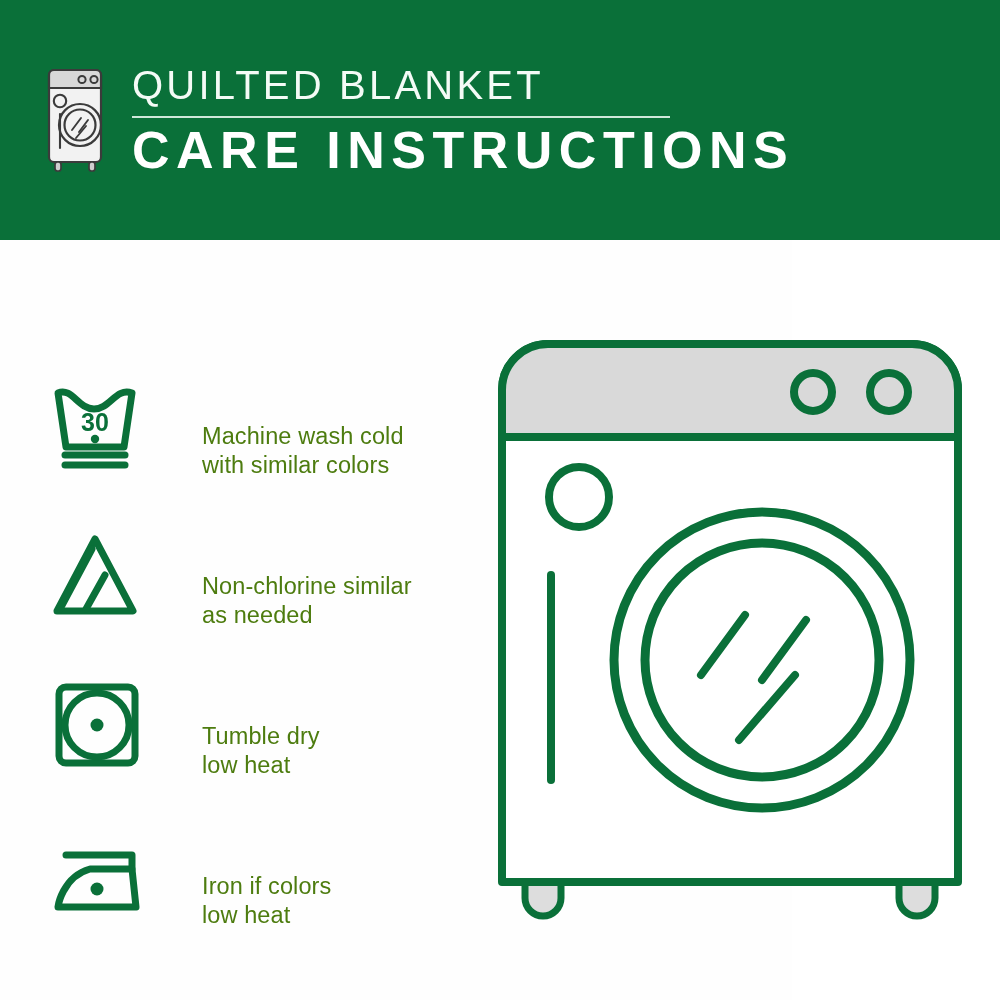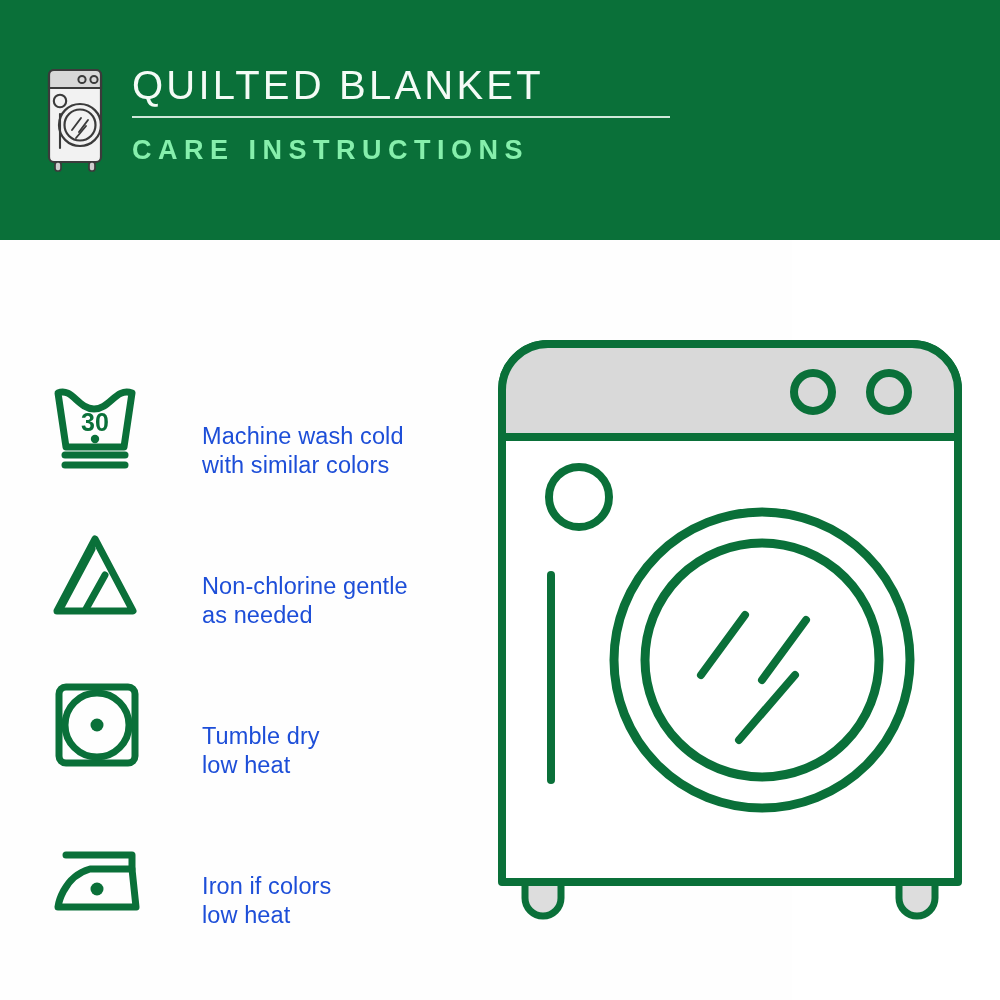--- a/index.html
+++ b/index.html
@@ -55,22 +55,22 @@
     font-weight: 400;
     white-space: nowrap;
   }
   .title-rule {
     height: 2px;
     background: #cfe8da;
     margin: 8px 0 9px 0;
     width: 538px;
   }
   .title-sub {
-    color: #86efac;
-    font-size: 27px;
+    color: #ffffff;
+    font-size: 52px;
     letter-spacing: 6.5px;
     line-height: 46px;
     font-weight: 700;
     white-space: nowrap;
   }
 
   
   .care-list {
     position: absolute;
     left: 48px;
@@ -86,21 +86,21 @@
     width: 118px;
     height: 110px;
     flex: 0 0 auto;
     display: flex;
     align-items: center;
     justify-content: flex-start;
   }
   .care-text {
     margin-left: 36px;
     margin-top: 24px;
-    color: #1d4ed8;
+    color: #4d7c0f;
     font-size: 23.5px;
     line-height: 29px;
     font-weight: 400;
     letter-spacing: 0.1px;
   }
   .care-text div { white-space: nowrap; }
 
   
   .machine {
     position: absolute;
@@ -177,21 +177,21 @@
       <div class="care-symbol">
         <svg viewBox="0 0 110 100" width="110" height="100" xmlns="http://www.w3.org/2000/svg">
           <g fill="none" stroke="#0a7039" stroke-width="7" stroke-linecap="round" stroke-linejoin="round">
             <path d="M47 14 L 85 86 L 9 86 Z"></path>
             <line x1="44" y1="24" x2="12" y2="84"></line>
             <line x1="57" y1="50" x2="38" y2="84"></line>
           </g>
         </svg>
       </div>
       <div class="care-text">
-        <div>Non-chlorine gentle</div>
+        <div>Non-chlorine similar</div>
         <div>as needed</div>
       </div>
     </div>
 
     <div class="care-row">
       <div class="care-symbol">
         <svg viewBox="0 0 110 100" width="110" height="100" xmlns="http://www.w3.org/2000/svg">
           <g fill="none" stroke="#0a7039" stroke-width="7" stroke-linecap="round" stroke-linejoin="round">
             <rect x="11" y="12" width="76" height="76" rx="7"></rect>
             <circle cx="49" cy="50" r="32"></circle>

